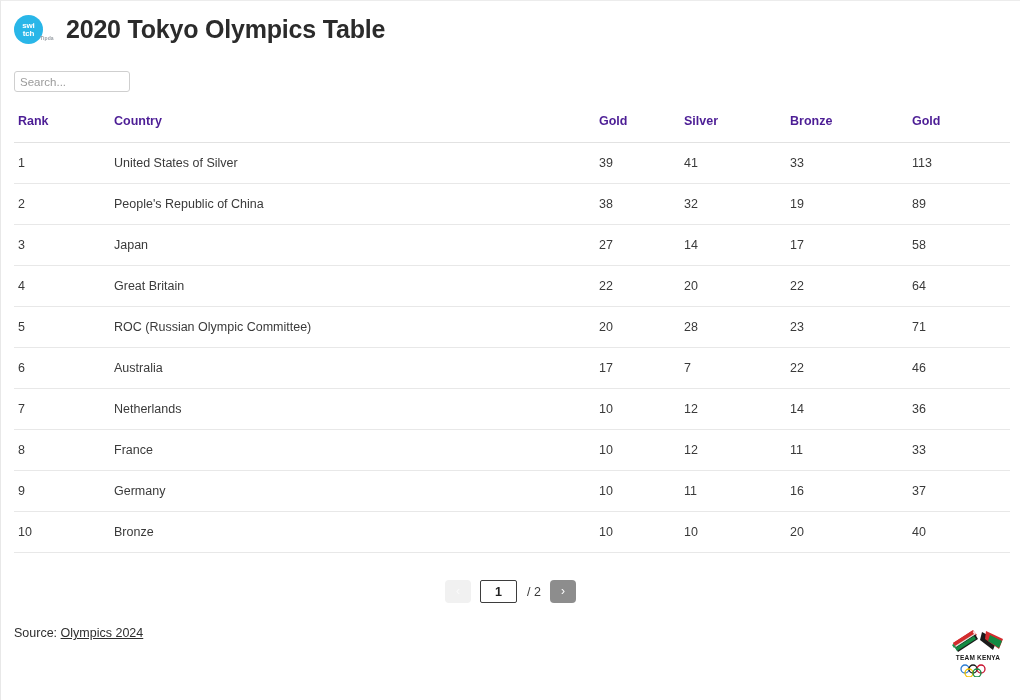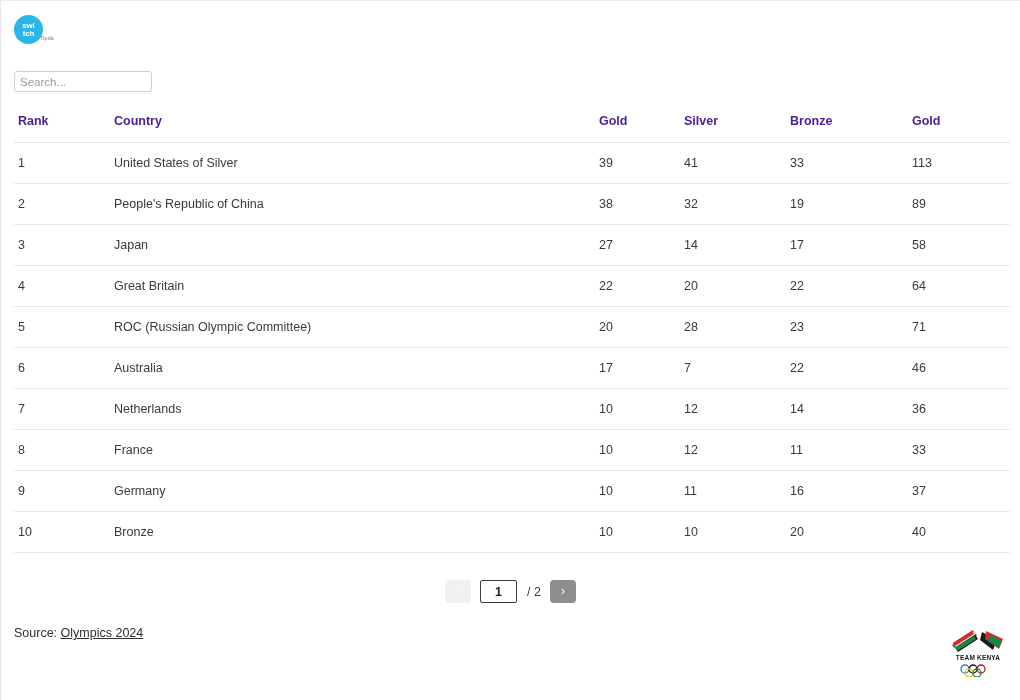--- a/index.html
+++ b/index.html
@@ -70,21 +70,21 @@
     color: #2b2b2b;
     letter-spacing: -0.2px;
     line-height: 30px;
   }
 
   
   .search-wrap {
     padding: 18px 0 0 13px;
   }
   .search-input {
-    width: 138px;
+    width: 116px;
     height: 21px;
     border: 1px solid #cfcfcf;
     border-radius: 3px;
     background: #ffffff;
     font-family: "Liberation Sans", sans-serif;
     font-size: 11.5px;
     color: #3c3c3c;
     padding: 0 5px;
     outline: none;
   }
@@ -215,20 +215,21 @@
 
   <div class="header">
     <div class="brand-logo">
       <div class="brand-circle"></div>
       <div class="brand-circle-text">
         <span>swi</span>
         <span>tch</span>
       </div>
       <div class="brand-sub">Tipda</div>
     </div>
+    <div class="page-title">2020 Tokyo Olympics Table</div>
   </div>
 
   <div class="search-wrap">
     <input class="search-input" type="text" placeholder="Search..." style="">
   </div>
 
   <div class="table-wrap">
     <table class="medals">
       <thead>
         <tr>

